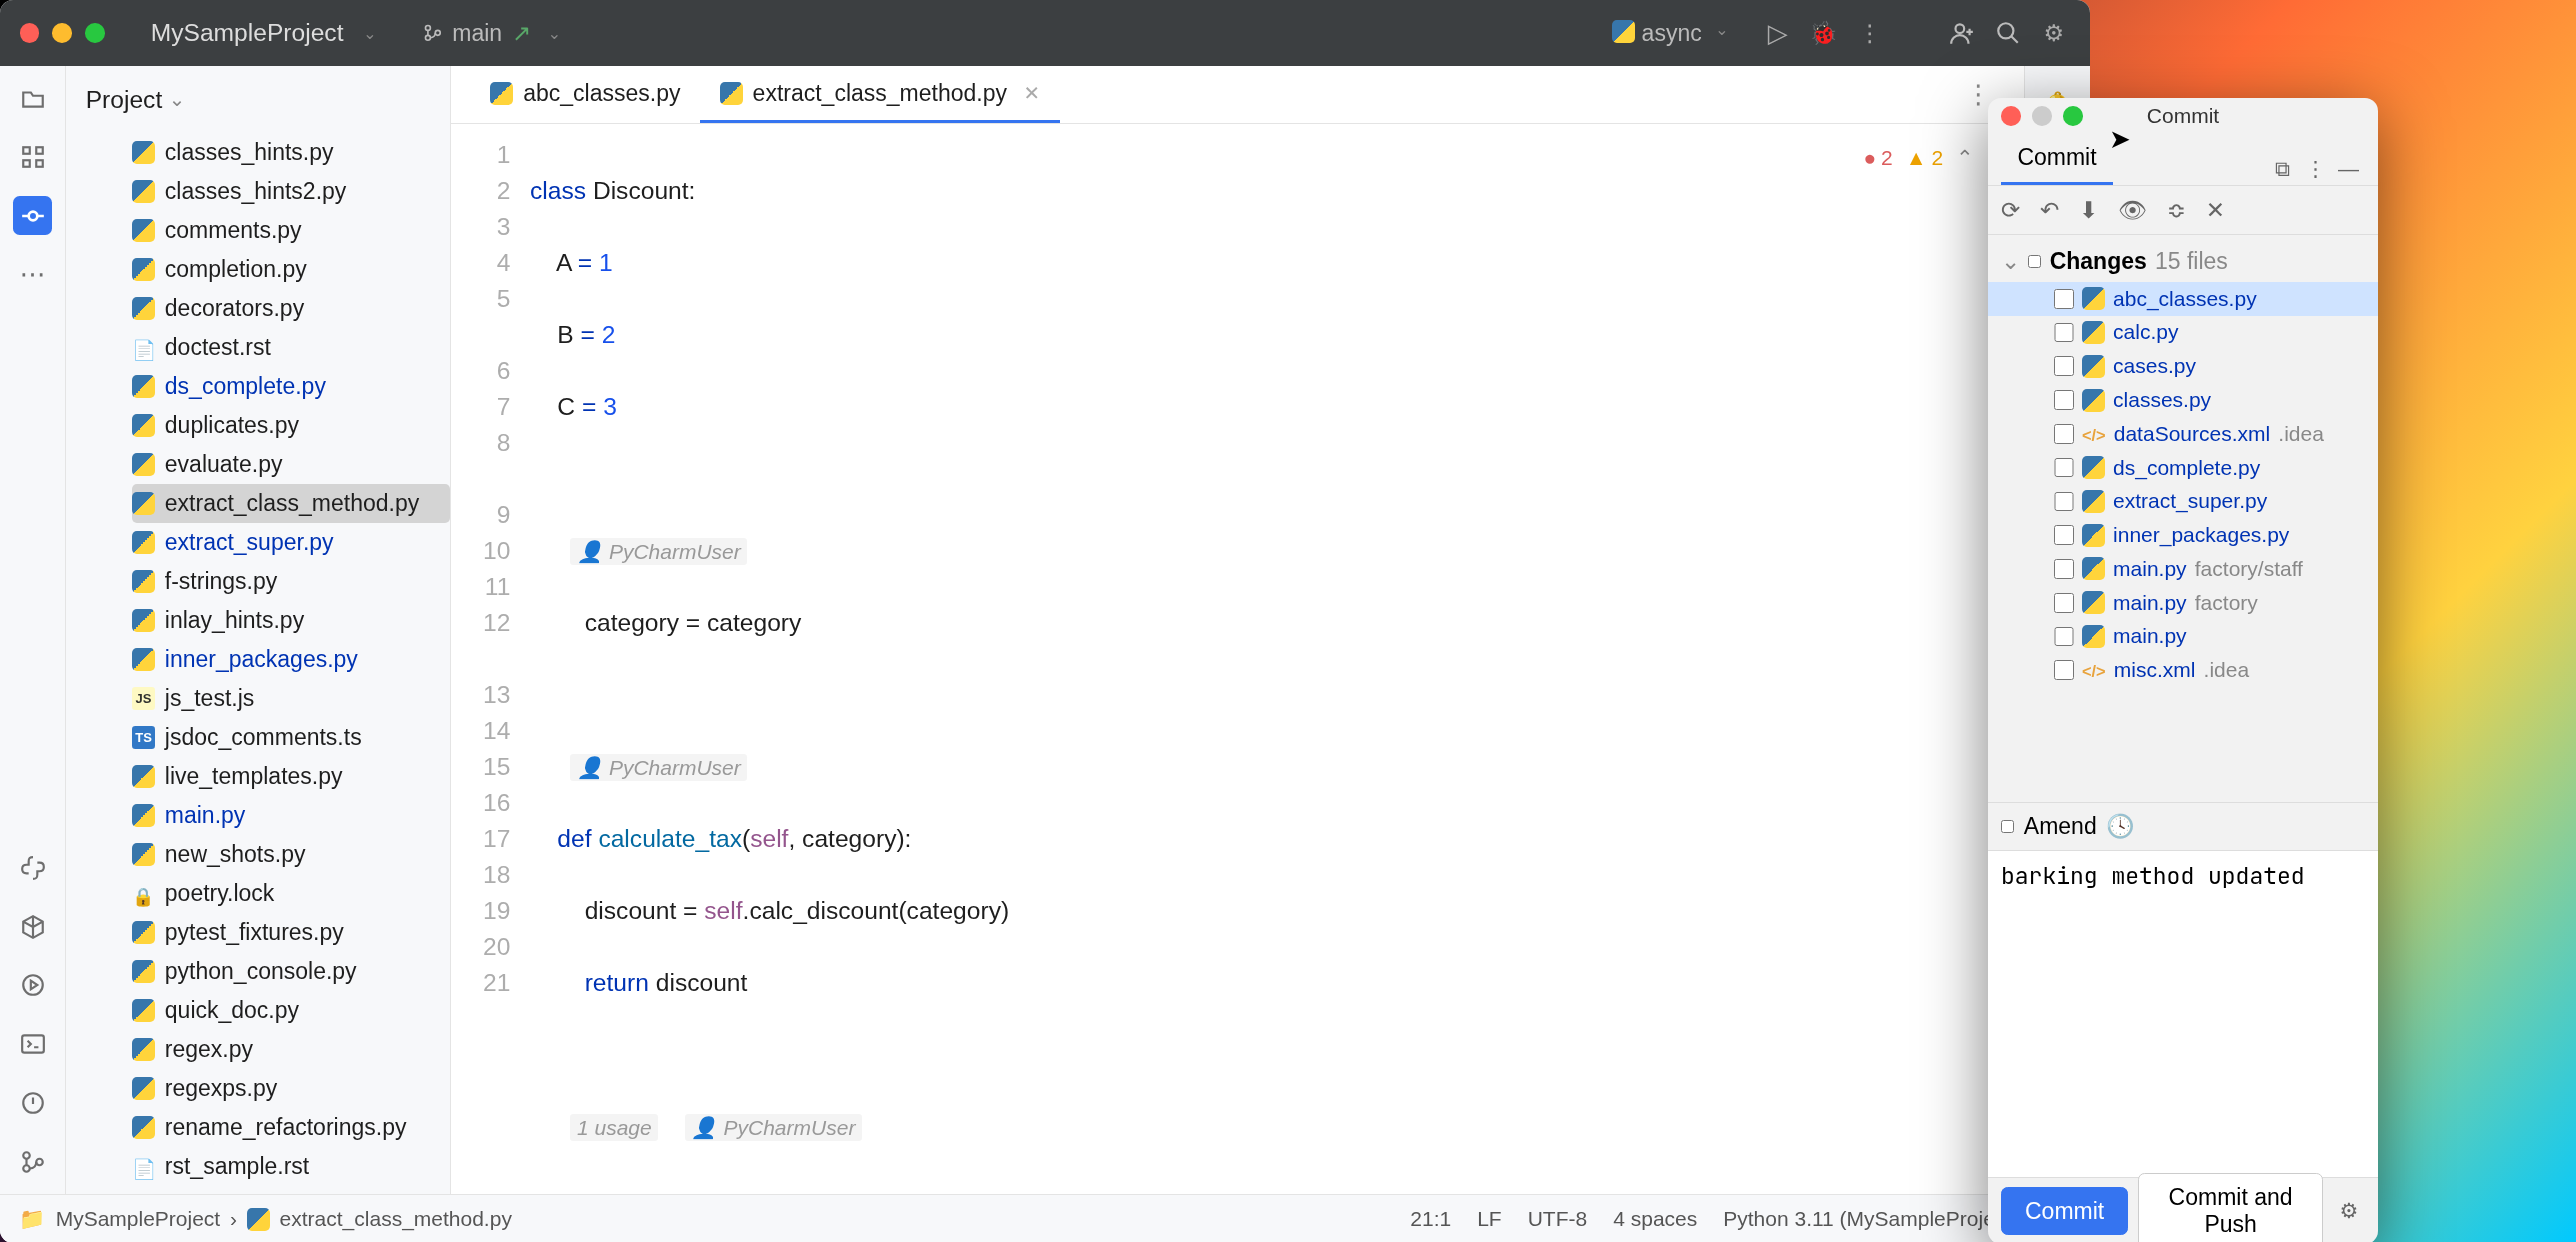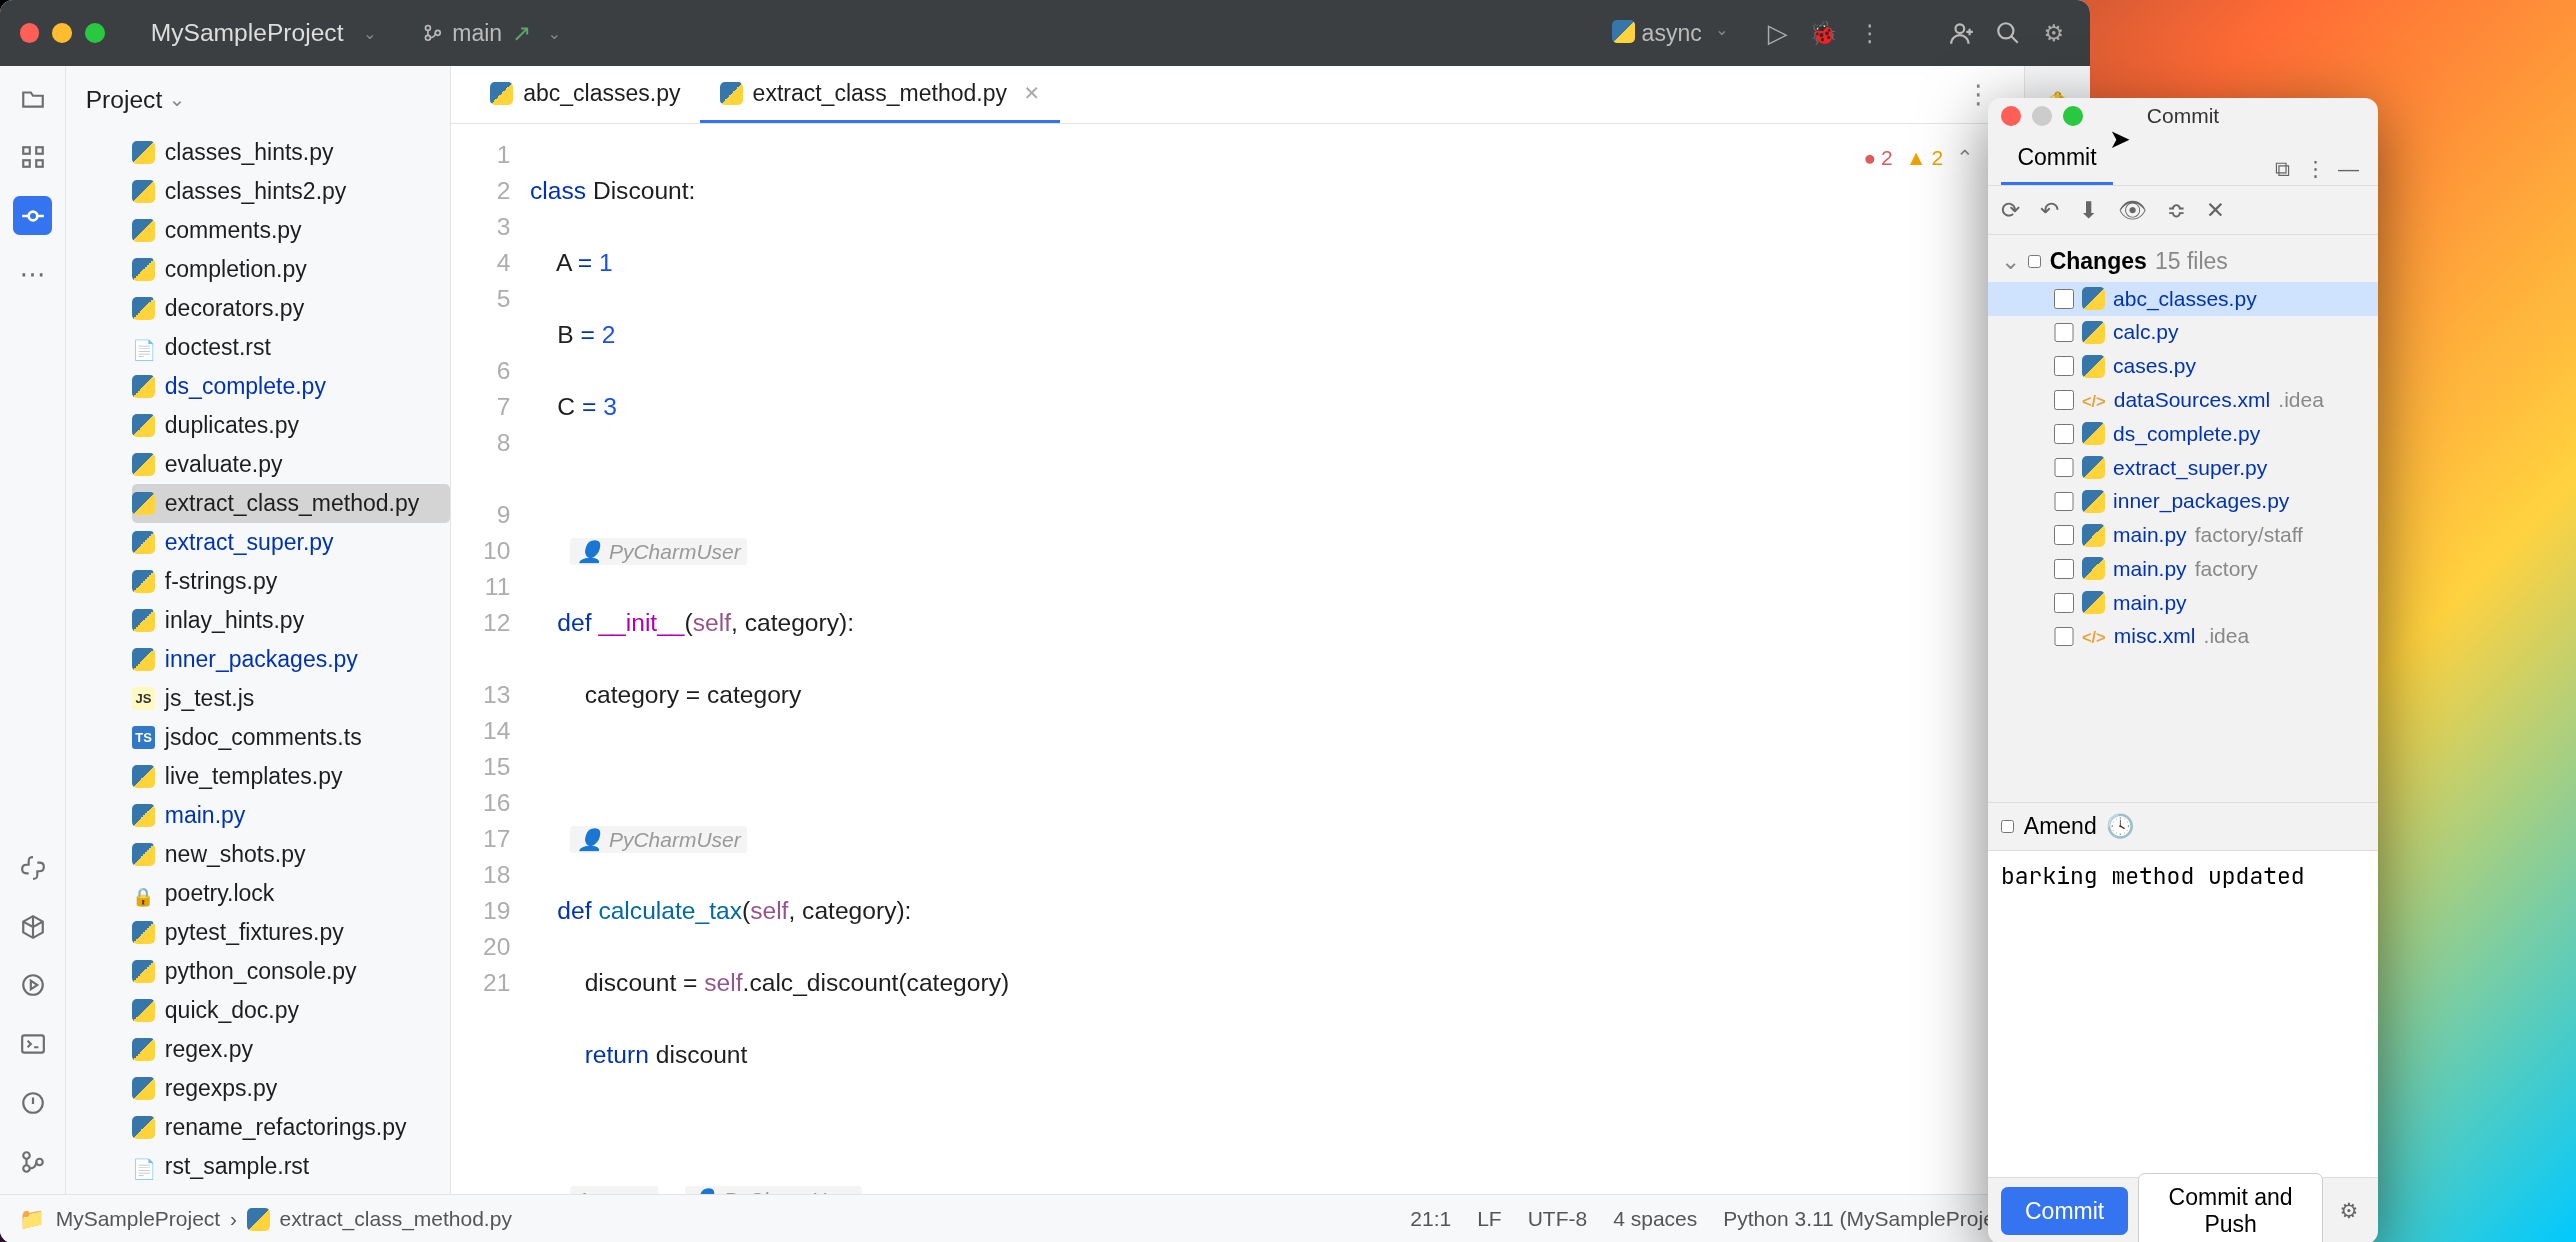--- a/index.html
+++ b/index.html
@@ -365,21 +365,20 @@
             <div>20</div>
             <div>21</div>
           </div>
         <div class="code">
 <div class="cl"><span class="kw">class</span> Discount:</div>
 <div class="cl">    A <span class="kw">=</span> <span class="num">1</span></div>
 <div class="cl">    B <span class="kw">=</span> <span class="num">2</span></div>
 <div class="cl">    C <span class="kw">=</span> <span class="num">3</span></div>
 <div class="cl"></div>
 <div class="cl">    <span class="hint">👤 <span>PyCharmUser</span></span></div>
-<div class="cl">    <span class="kw">def</span> <span class="dunder">__init__</span>(<span class="self">self</span>, category):</div>
 <div class="cl">        category = category</div>
 <div class="cl"></div>
 <div class="cl">    <span class="hint">👤 <span>PyCharmUser</span></span></div>
 <div class="cl">    <span class="kw">def</span> <span class="fn">calculate_tax</span>(<span class="self">self</span>, category):</div>
 <div class="cl">        discount = <span class="self">self</span>.calc_discount(category)</div>
 <div class="cl">        <span class="kw">return</span> discount</div>
 <div class="cl"></div>
 <div class="cl">    <span class="hint"><span>1 usage</span></span>  <span class="hint">👤 <span>PyCharmUser</span></span></div>
 
 
@@ -468,20 +467,25 @@
           <span class="py-icon"></span>
           <span>calc.py</span>
         </div>
         <div class="cd-file">
           <input type="checkbox" style="">
           <span class="py-icon"></span>
           <span>cases.py</span>
         </div>
         <div class="cd-file">
           <input type="checkbox" style="">
+          <span class="py-icon"></span>
+          <span>classes.py</span>
+        </div>
+        <div class="cd-file">
+          <input type="checkbox" style="">
           <span class="xml-icon"></span>
           <span>dataSources.xml</span> 
           <span class="path">.idea</span>
         </div>
         <div class="cd-file">
           <input type="checkbox" style="">
           <span class="py-icon"></span>
           <span>ds_complete.py</span>
         </div>
         <div class="cd-file">

